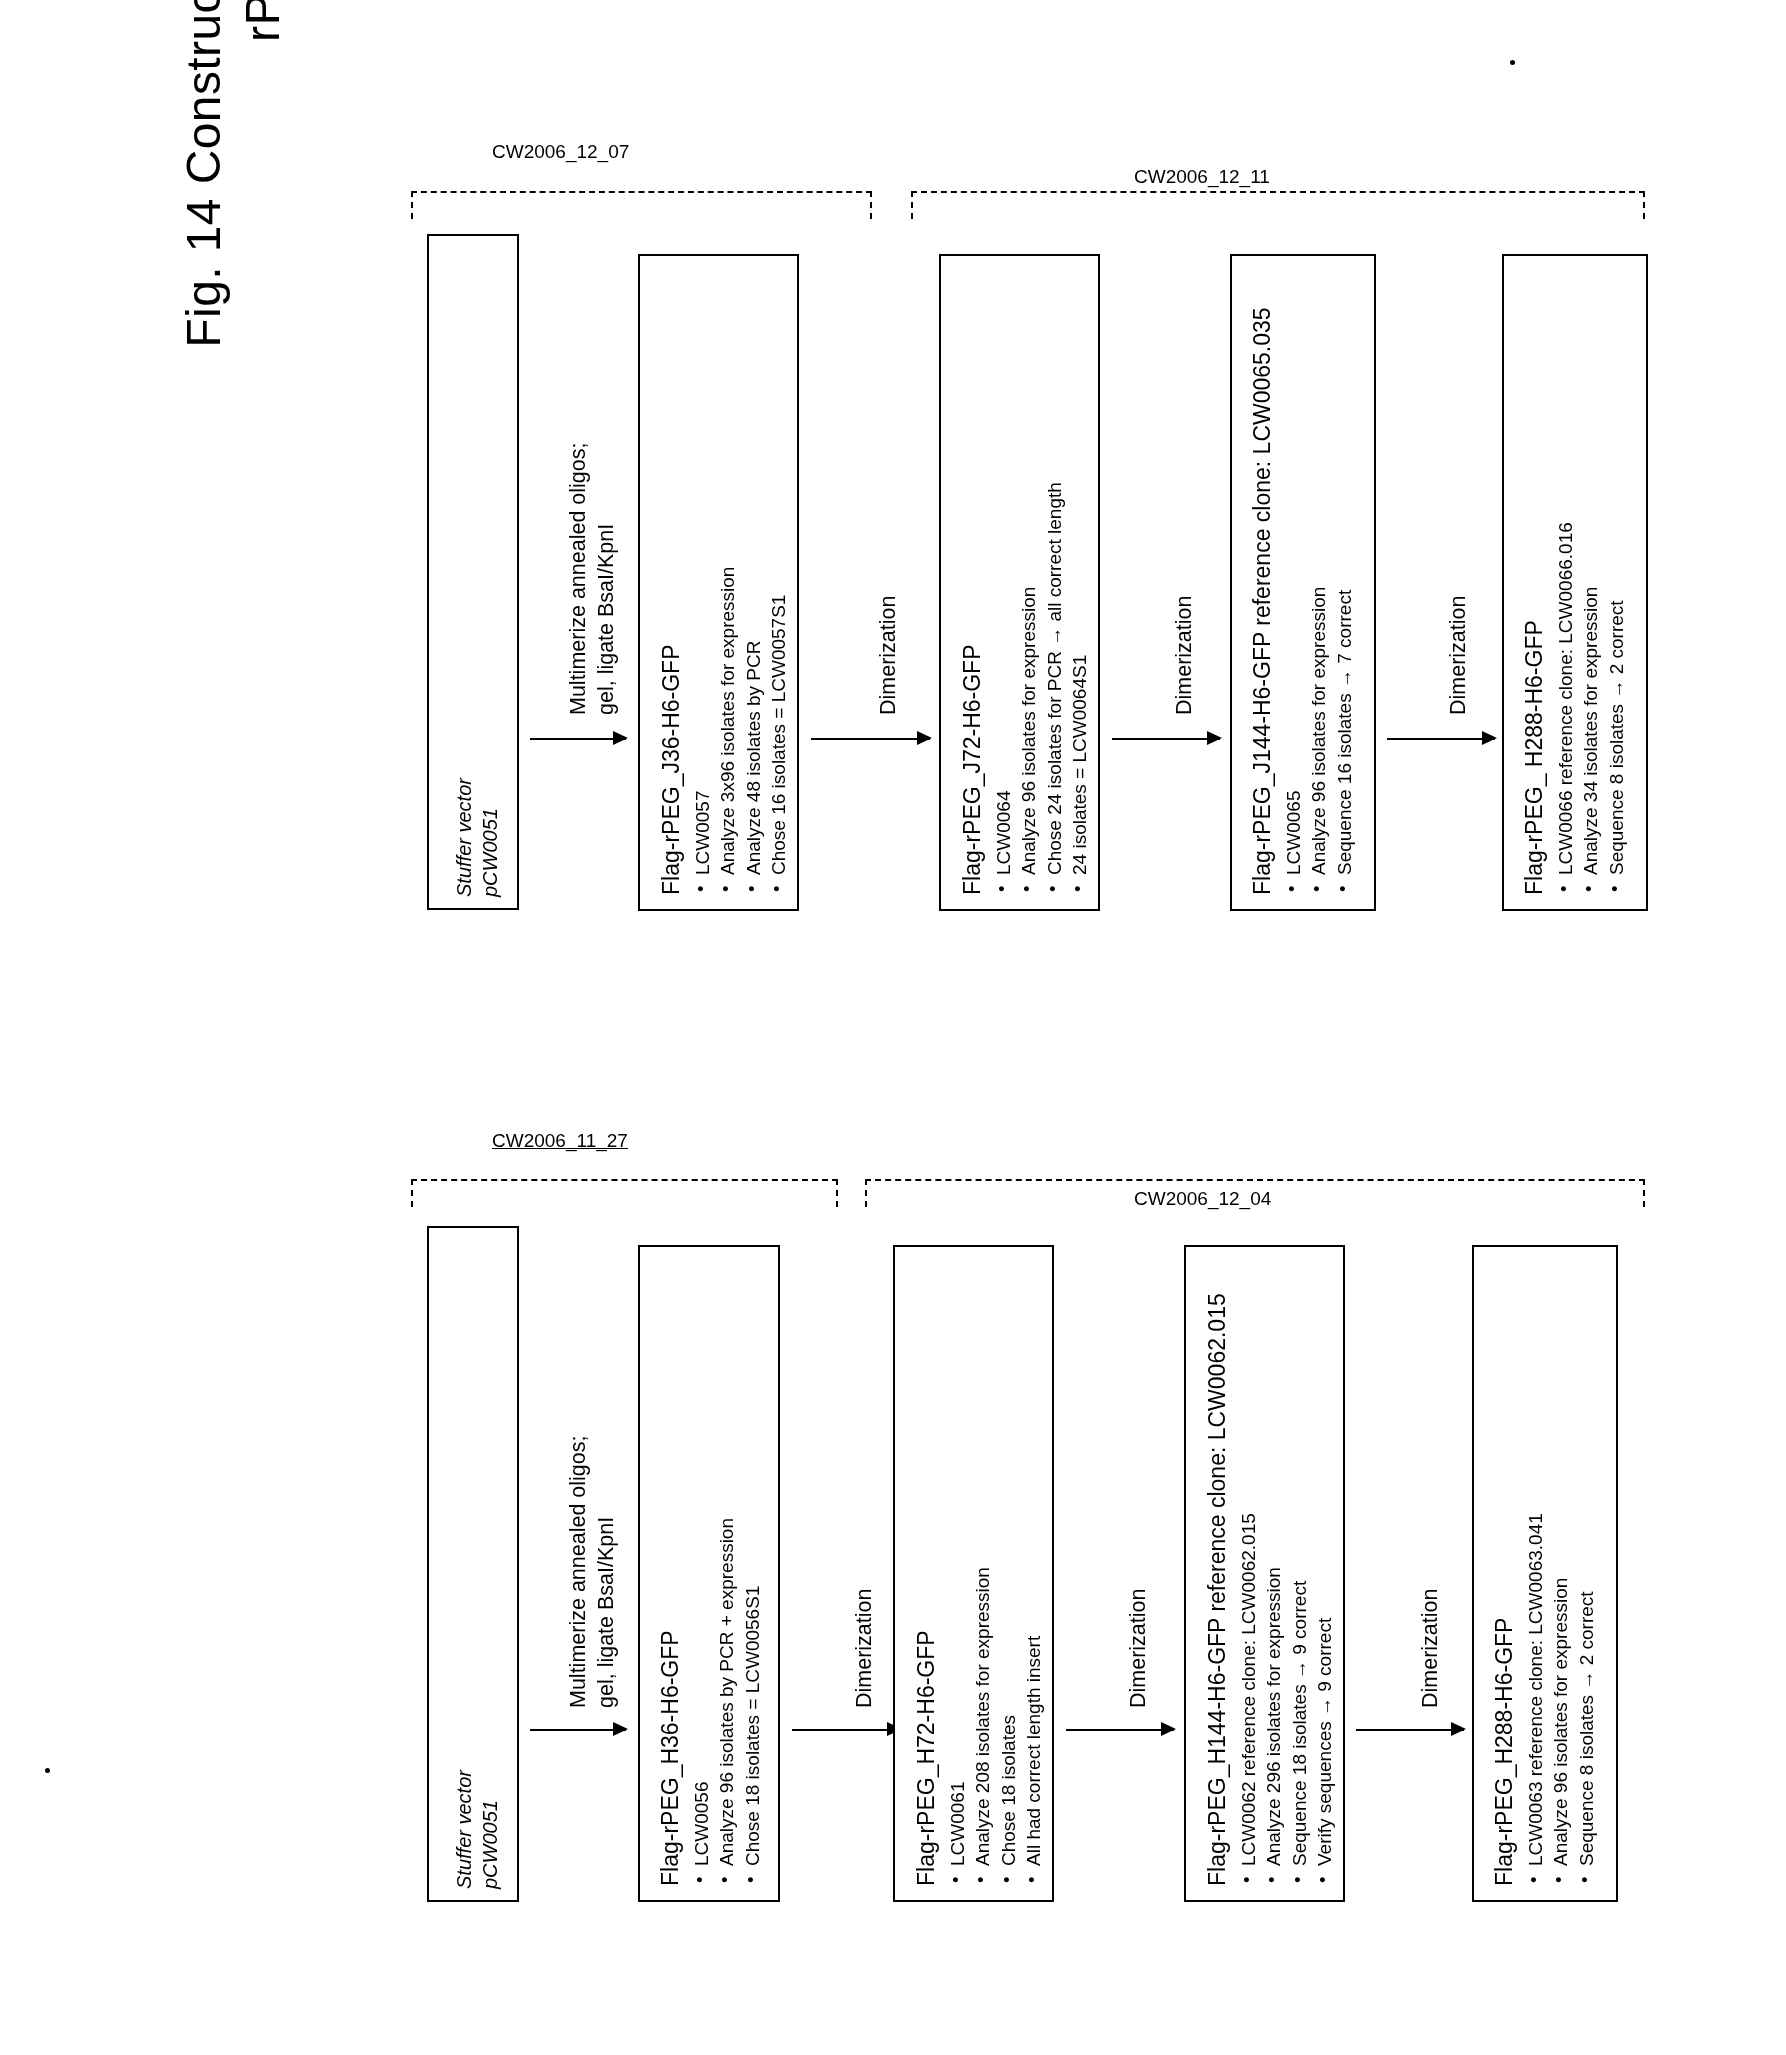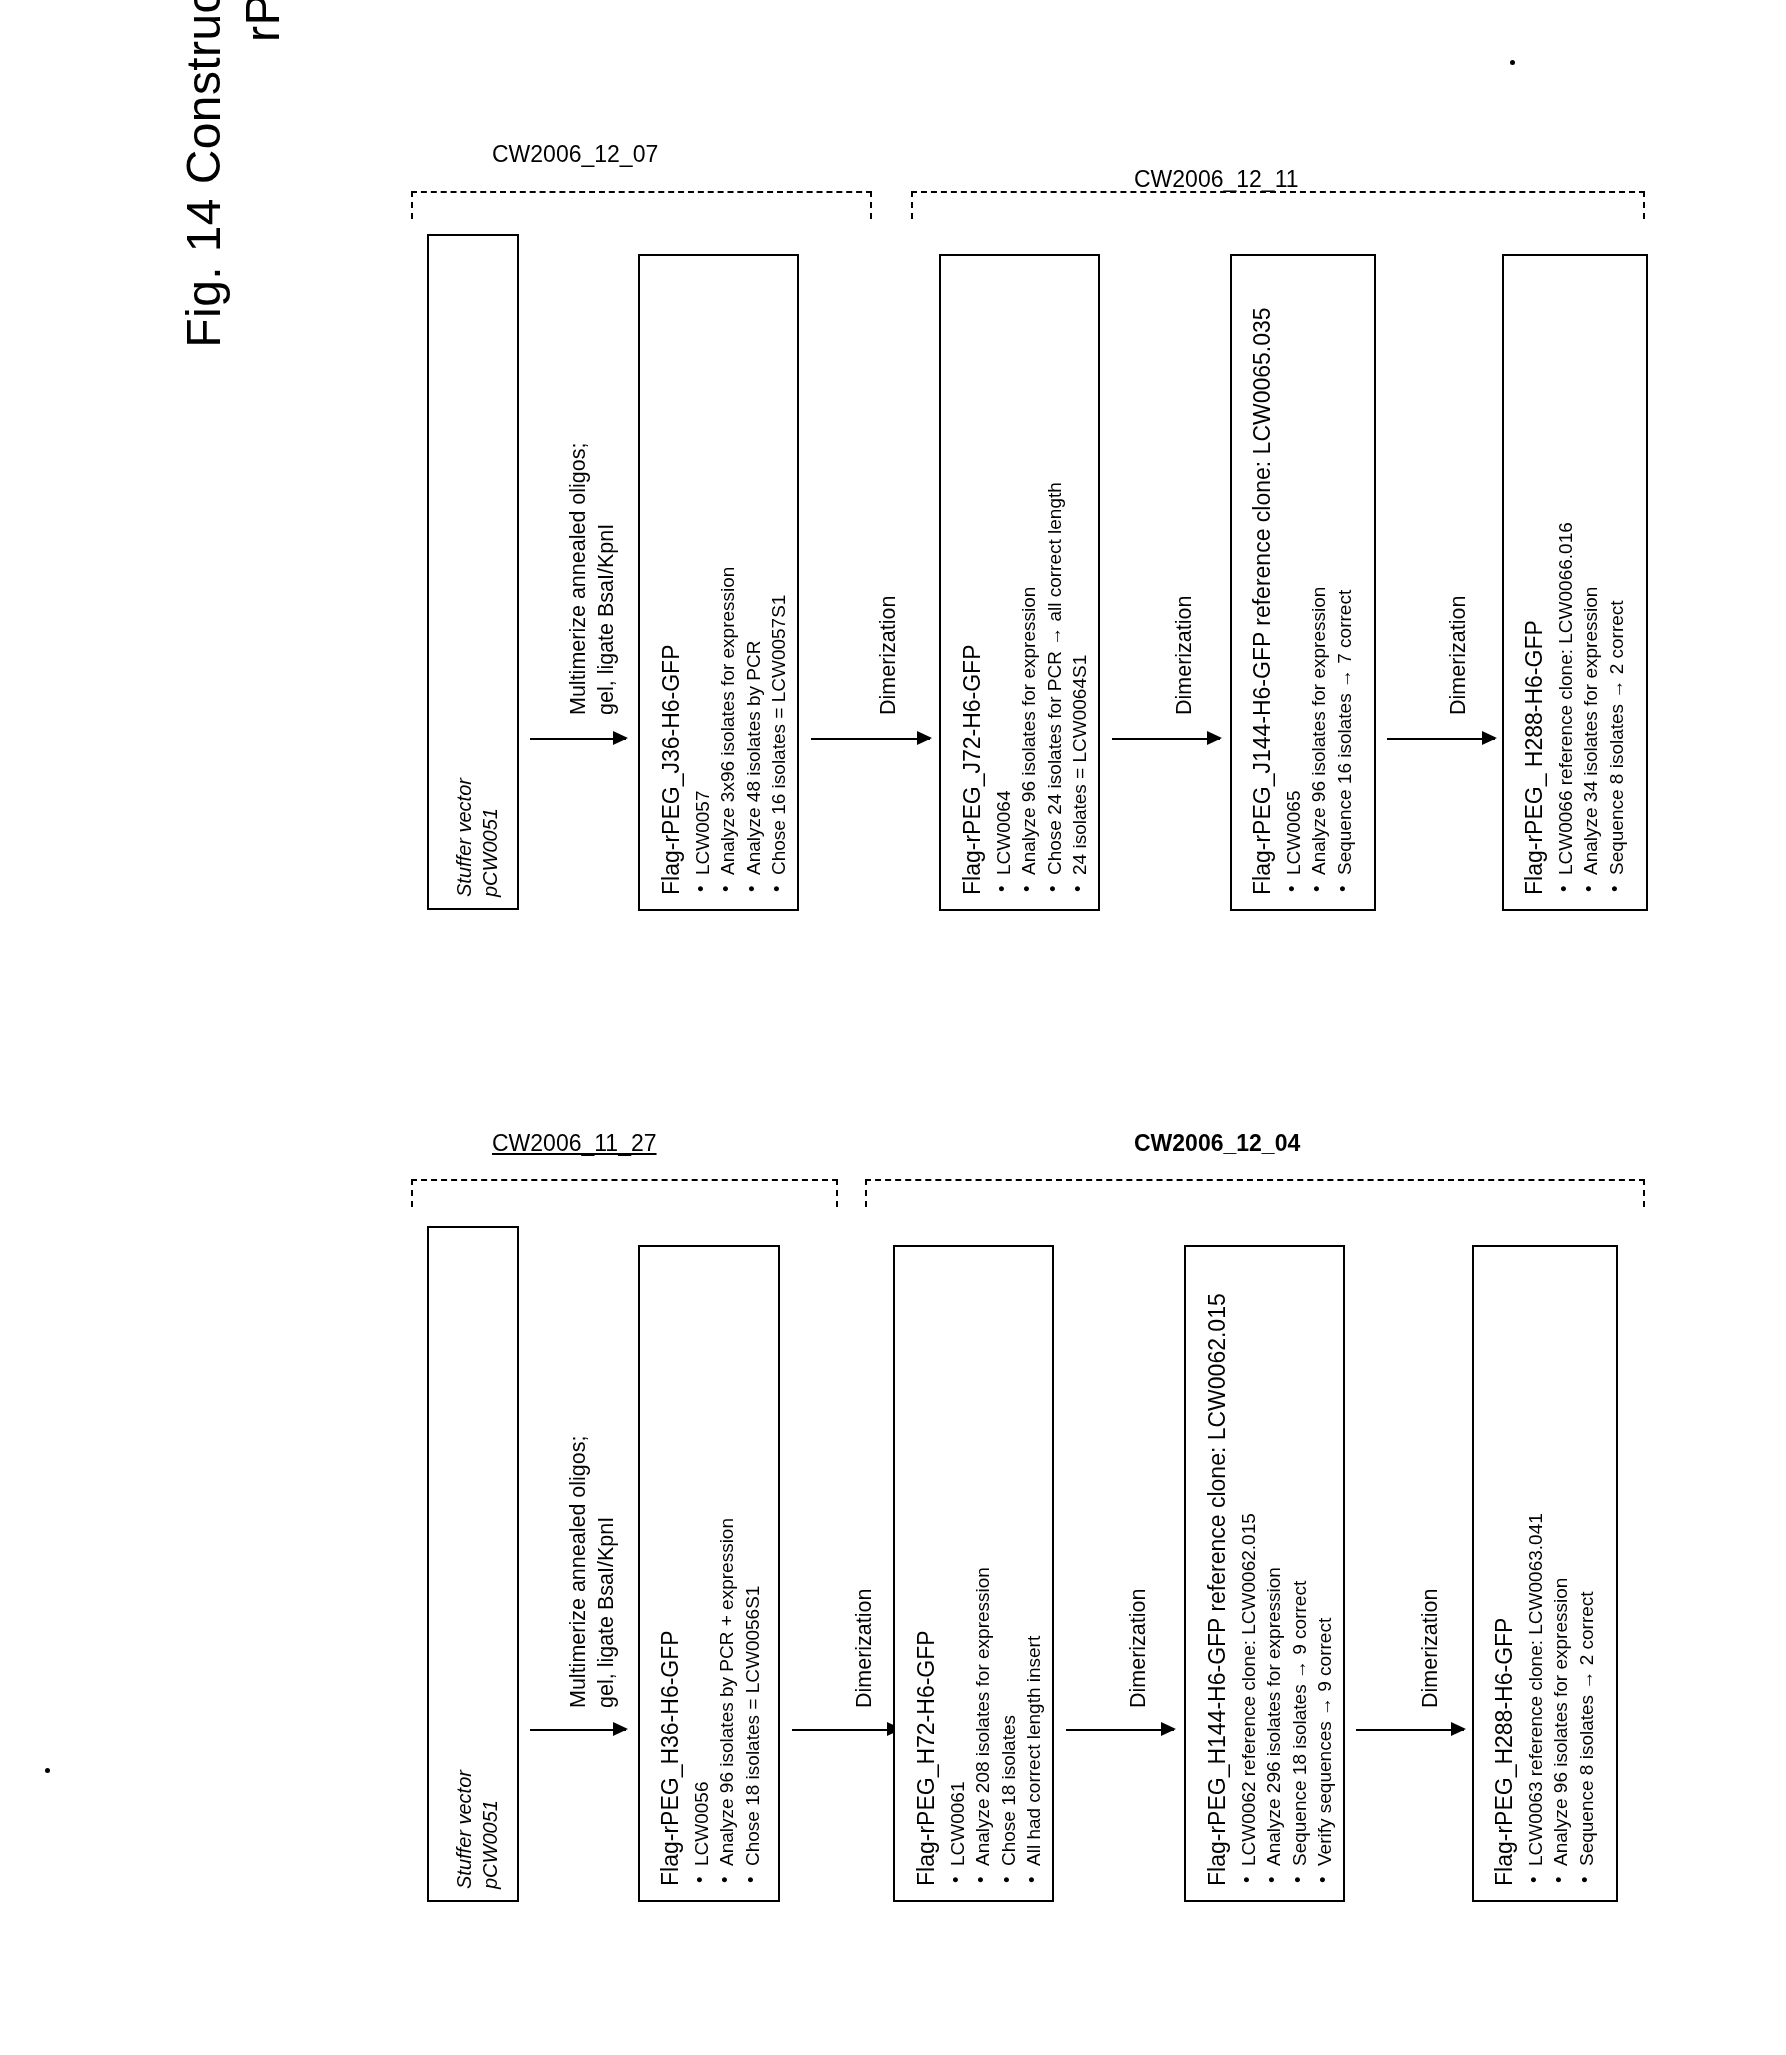--- a/index.html
+++ b/index.html
@@ -34,21 +34,21 @@
   #figure-title .line {
     font-size: 48px;
     letter-spacing: 0.4px;
     white-space: nowrap;
     line-height: 1.22;
   }
 
   
   .group-label {
     position: absolute;
-    font-size: 23px;
+    font-size: 19px;
     white-space: nowrap;
   }
   .bracket {
     position: absolute;
     border-top: 2.3px dashed #000;
     border-left: 2.3px dashed #000;
     border-right: 2.3px dashed #000;
     border-bottom: none;
     box-sizing: border-box;
   }
@@ -211,21 +211,21 @@
       <li>LCW0066   reference clone: LCW0066.016</li>
       <li>Analyze 34 isolates for expression</li>
       <li>Sequence 8 isolates → 2 correct</li>
     </ul>
   </div>
 </div>
 
 <div class="group-label" style="left:492px; top:1130px;text-decoration:underline;">CW2006_11_27</div>
 <div class="bracket" style="left:411px; top:1179px; width:427px; height:28px;"></div>
 
-<div class="group-label" style="left:1134px; top:1130px;font-weight:bold;">CW2006_12_04</div>
+<div class="group-label" style="left:1134px; top:1188px;">CW2006_12_04</div>
 <div class="bracket" style="left:865px; top:1179px; width:780px; height:28px;"></div>
 
 <div class="node" style="left:427px; top:1226px; width:92px; height:676px;">
   <div class="rot" style="transform: rotate(-90deg) translate(-661px, 21.5px);">
     <div class="plainlines">
       <div style="font-style:italic;">Stuffer vector</div>
       <div style="font-style:italic;">pCW0051</div>
     </div>
   </div>
 </div>

